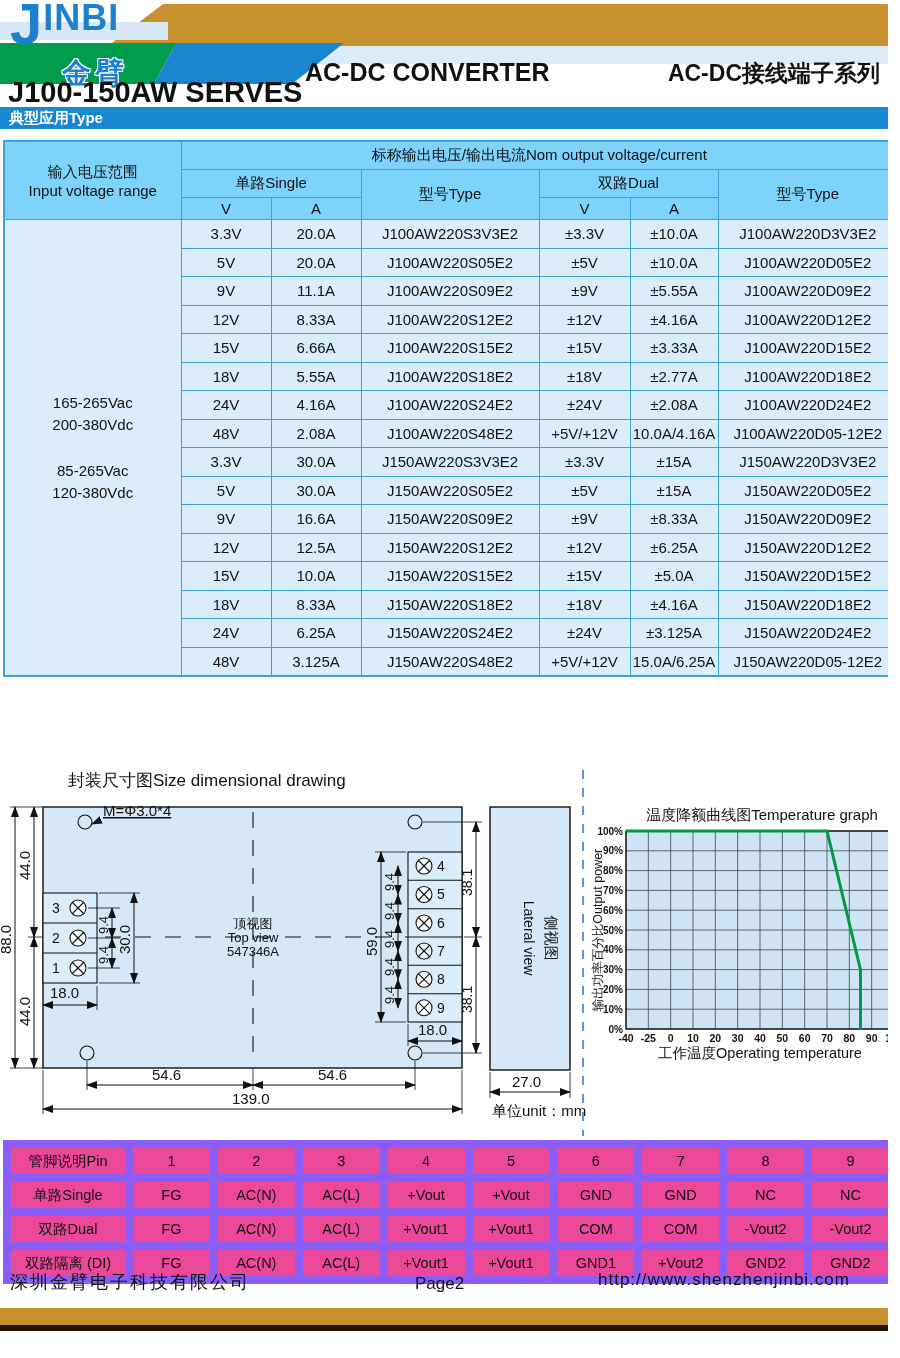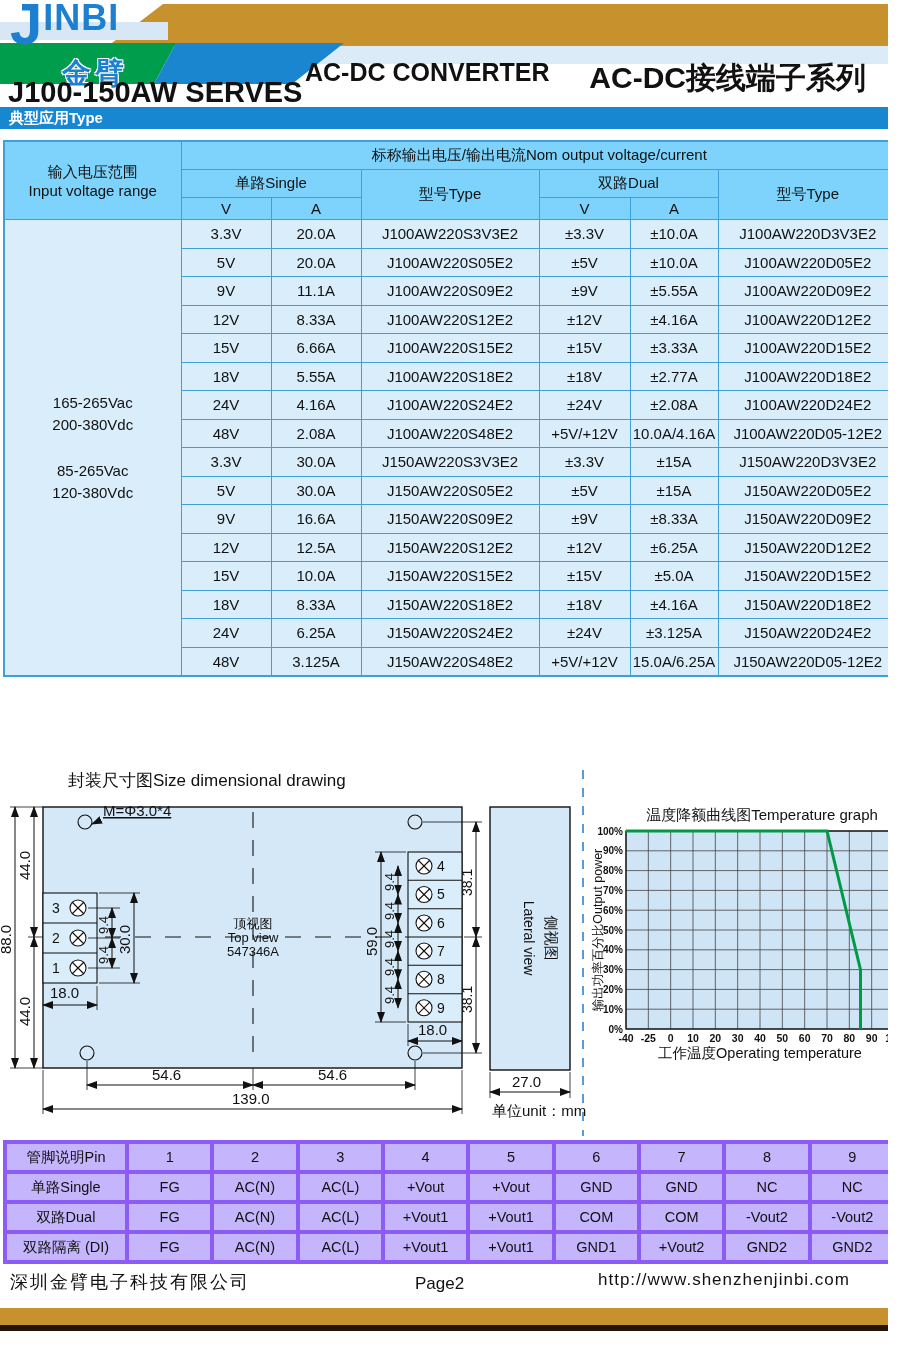--- a/index.html
+++ b/index.html
@@ -12,41 +12,41 @@
   .band-pale{background:#dcebf8;clip-path:polygon(0 46px,900px 46px,900px 64px,0 64px);}
   .band-green{background:#009e4c;clip-path:polygon(0 43px,176px 43px,154px 84px,0 84px);}
   .band-blue{background:#1a86cf;clip-path:polygon(176px 43px,344px 43px,292px 84px,154px 84px);}
   .logo-strip{background:#d7e7f5;left:0;top:22px;width:168px;height:18px;}
   .logo-en{left:10px;top:-10px;font-weight:bold;color:#1d7fd0;letter-spacing:1px;}
   .logo-en .bigj{font-size:58px;}
   .logo-en .rest{font-size:36px;vertical-align:14px;}
   .logo-cn{left:62px;top:14px;font-size:29px;font-weight:bold;color:#1d7fd0;letter-spacing:4px;
            text-shadow:-1px -1px 0 #fff,1px -1px 0 #fff,-1px 1px 0 #fff,1px 1px 0 #fff;margin-top:40px;}
   .title-en{left:305px;top:58px;font-size:25px;font-weight:bold;}
-  .title-cn{right:22px;top:58px;font-size:30px;font-weight:bold;}
+  .title-cn{right:8px;top:58px;font-size:23px;font-weight:bold;}
   .series{left:8px;top:76px;font-size:29px;font-weight:bold;letter-spacing:0px;}
   .banner{left:0;top:107px;width:900px;height:22px;background:#1887d2;color:#fff;
           font-size:15px;font-weight:bold;line-height:22px;padding-left:9px;box-sizing:border-box;}
   
   table{border-collapse:collapse;table-layout:fixed;}
   .main-table{left:3px;top:140px;width:894px;}
   .main-table td,.main-table th{border:1px solid #3f9fd7;font-size:15px;font-weight:normal;
         text-align:center;padding:0;overflow:hidden;white-space:nowrap;}
   .main-table th{background:#7dd3fc;height:27px;}
   .main-table td{background:#d9edfb;height:27.5px;}
   .main-table .hv{height:21px;}
   .main-table{border:2px solid #3f9fd7;}
   .input-cell{background:#d9edfb;line-height:22px;}
   .input-cell .gap{height:24px;}
   
   .notes{left:6px;top:680px;font-size:15.5px;line-height:27.5px;}
   .notes .n2{padding-left:26px;}
   
   .pin-table{left:3px;top:1140px;width:894px;border:1px solid #49a5d9;}
-  .pin-table td{background:#c4b5fd;border:4px solid #8b5cf6;font-size:14.5px;text-align:center;height:24px;padding:1px 0;}
+  .pin-table td{background:#ec4899;border:8px solid #8b5cf6;font-size:14.5px;text-align:center;height:24px;padding:1px 0;}
   
   .f-company{left:10px;top:1270px;font-size:18px;letter-spacing:2px;}
   .f-page{left:415px;top:1274px;font-size:17px;}
   .f-web{left:598px;top:1270px;font-size:17px;letter-spacing:1px;}
   .f-gold{left:0;top:1308px;width:900px;height:17px;background:#c7922e;}
   .f-dark{left:0;top:1325px;width:900px;height:6px;background:#241307;}
   
   svg text{font-family:"Liberation Sans","DejaVu Sans",sans-serif;fill:#111;}
   .dim{stroke:#111;stroke-width:1;marker-start:url(#mA);marker-end:url(#mA);}
   .ext{stroke:#111;stroke-width:0.8;}

